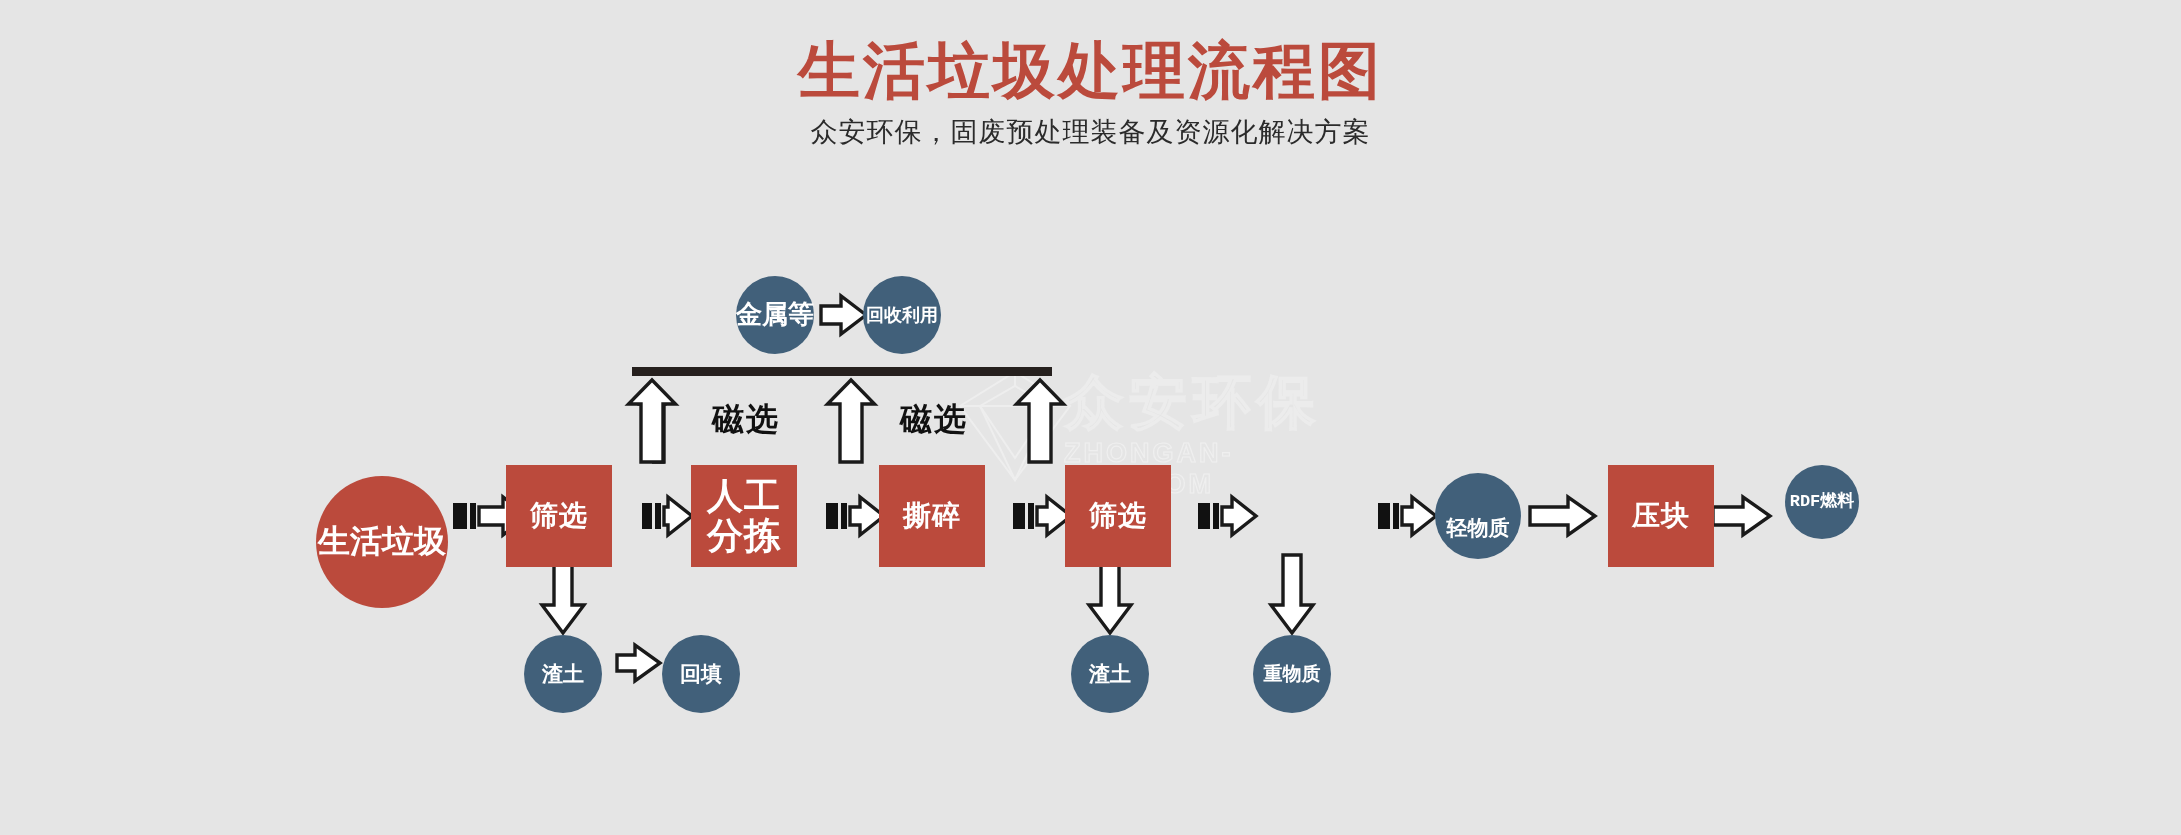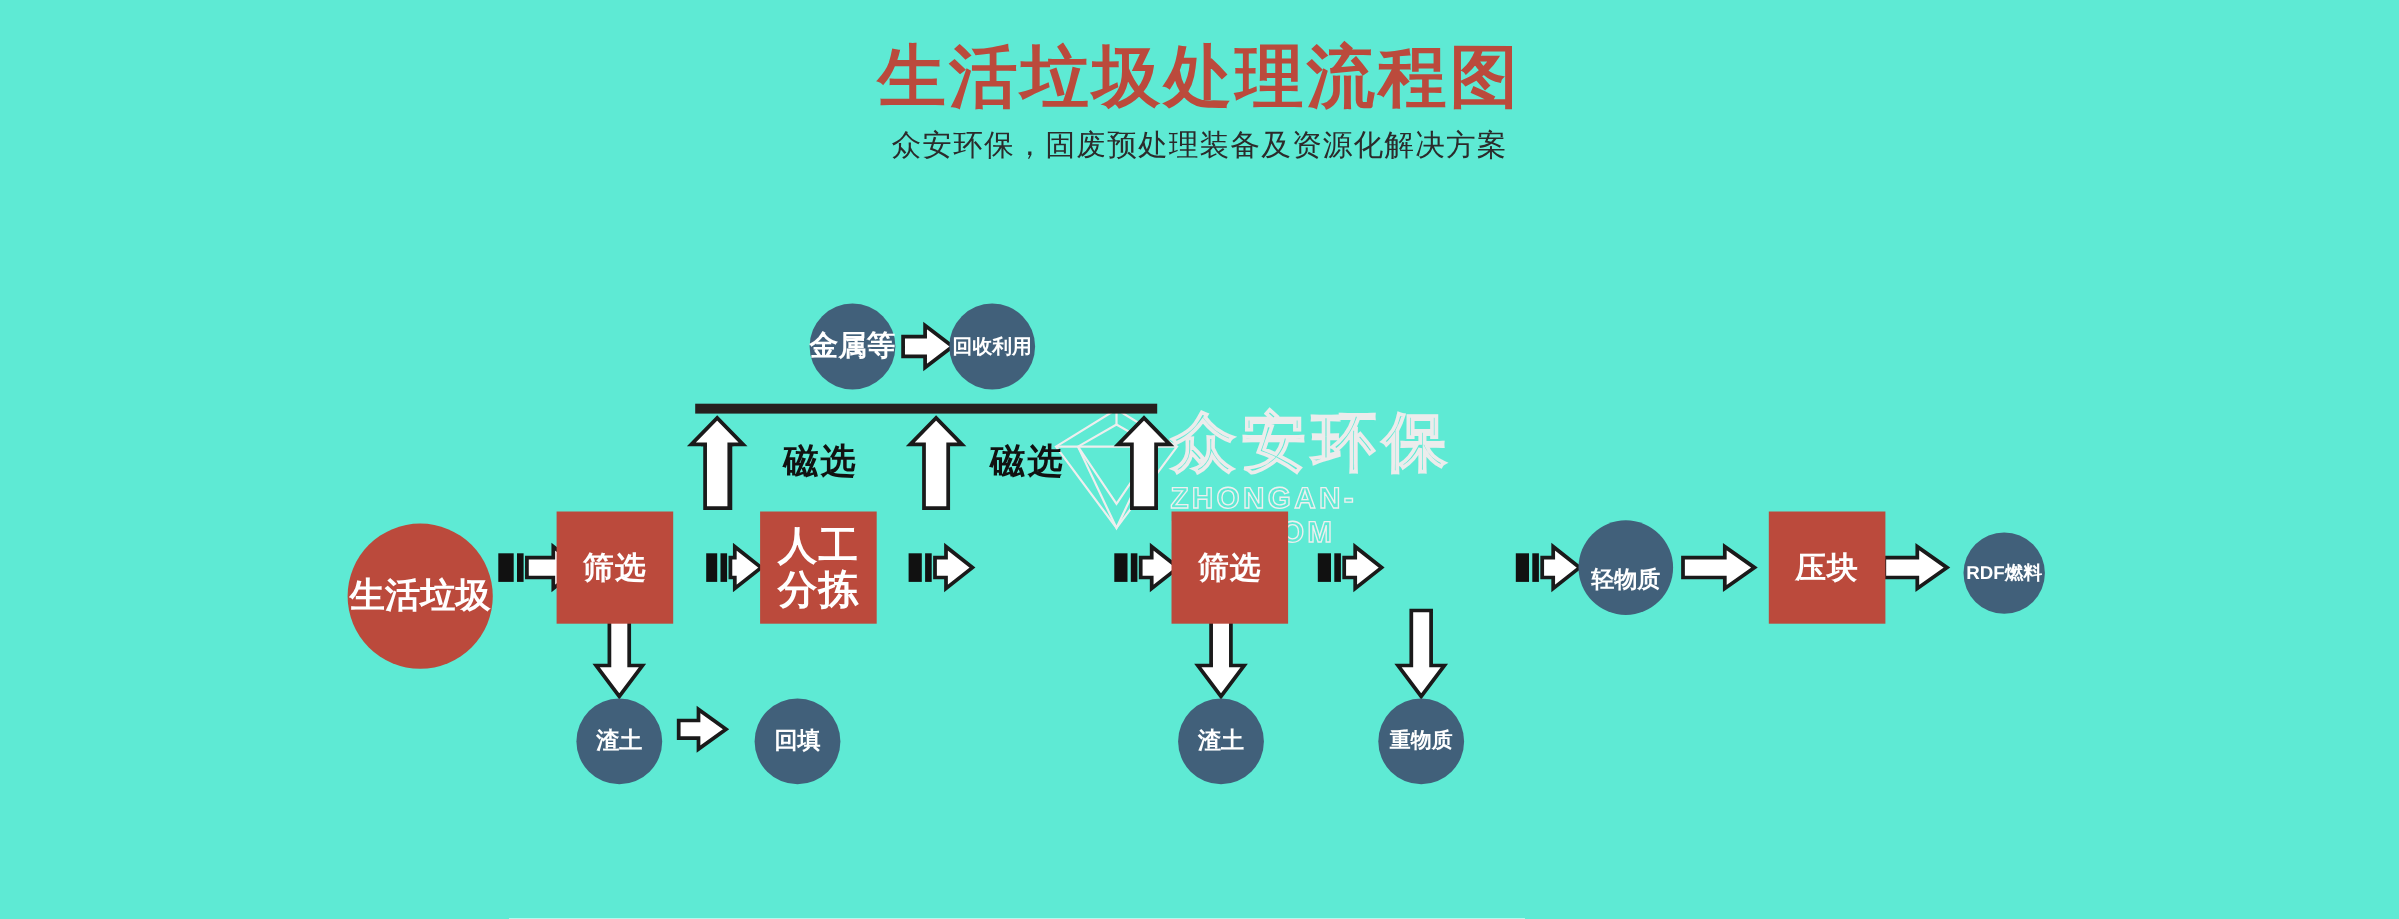--- a/index.html
+++ b/index.html
@@ -7,21 +7,21 @@
     padding: 0;
     background: #ffffff;
   }
   body {
     font-family: "Liberation Sans", "DejaVu Sans", sans-serif;
   }
   #canvas {
     position: relative;
     width: 2181px;
     height: 835px;
-    background: #5eead4;
+    background: #e5e5e5;
     overflow: hidden;
   }
 
   
   .header {
     position: absolute;
     top: 0;
     left: 0;
     width: 2181px;
     text-align: center;
@@ -242,55 +242,58 @@
 
   <div class="node box sz-main-box" style="left:506px; top:465px;">
     <span class="n-label">筛选</span>
   </div>
 
   <div class="node box sz-main-box" style="left:691px; top:465px;">
     <span class="n-label" style="font-size:36px;">人工
 分拣</span>
   </div>
 
+  <div class="node box sz-main-box" style="left:879px; top:465px;">
+    <span class="n-label">撕碎</span>
+  </div>
 
   <div class="node box sz-main-box" style="left:1065px; top:465px;">
     <span class="n-label">筛选</span>
   </div>
 
 
   <div class="node circle sz-mid-circle" style="left:1435px; top:473px;">
     <span class="n-label">轻物质</span>
   </div>
 
   <div class="node box sz-main-box" style="left:1608px; top:465px;">
     <span class="n-label">压块</span>
   </div>
 
-  <div class="node circle sz-xs-circle" style="left:1785px; top:484px;">
+  <div class="node circle sz-xs-circle" style="left:1785px; top:465px;font-family:Liberation Mono, monospace;">
     <span class="n-label" style="font-size:17px;">RDF燃料</span>
   </div>
 
   <div class="node circle sz-sm-circle" style="left:736px; top:276px;">
     <span class="n-label" style="font-size:26px;">金属等</span>
   </div>
 
   <div class="node circle sz-sm-circle" style="left:863px; top:276px;">
     <span class="n-label" style="font-size:18px;">回收利用</span>
   </div>
 
   <div style="position:absolute; left:712px; top:398px; font-size:32px; font-weight:bold; color:#111111; letter-spacing:2px;">磁选</div>
 
   <div style="position:absolute; left:900px; top:398px; font-size:32px; font-weight:bold; color:#111111; letter-spacing:2px;">磁选</div>
 
   <div class="node circle sz-sm-circle" style="left:524px; top:635px;">
     <span class="n-label">渣土</span>
   </div>
 
-  <div class="node circle sz-sm-circle" style="left:686px; top:635px;">
+  <div class="node circle sz-sm-circle" style="left:662px; top:635px;">
     <span class="n-label">回填</span>
   </div>
 
   <div class="node circle sz-sm-circle" style="left:1071px; top:635px;">
     <span class="n-label">渣土</span>
   </div>
 
   <div class="node circle sz-sm-circle" style="left:1253px; top:635px;">
     <span class="n-label" style="font-size:19px;">重物质</span>
   </div>

